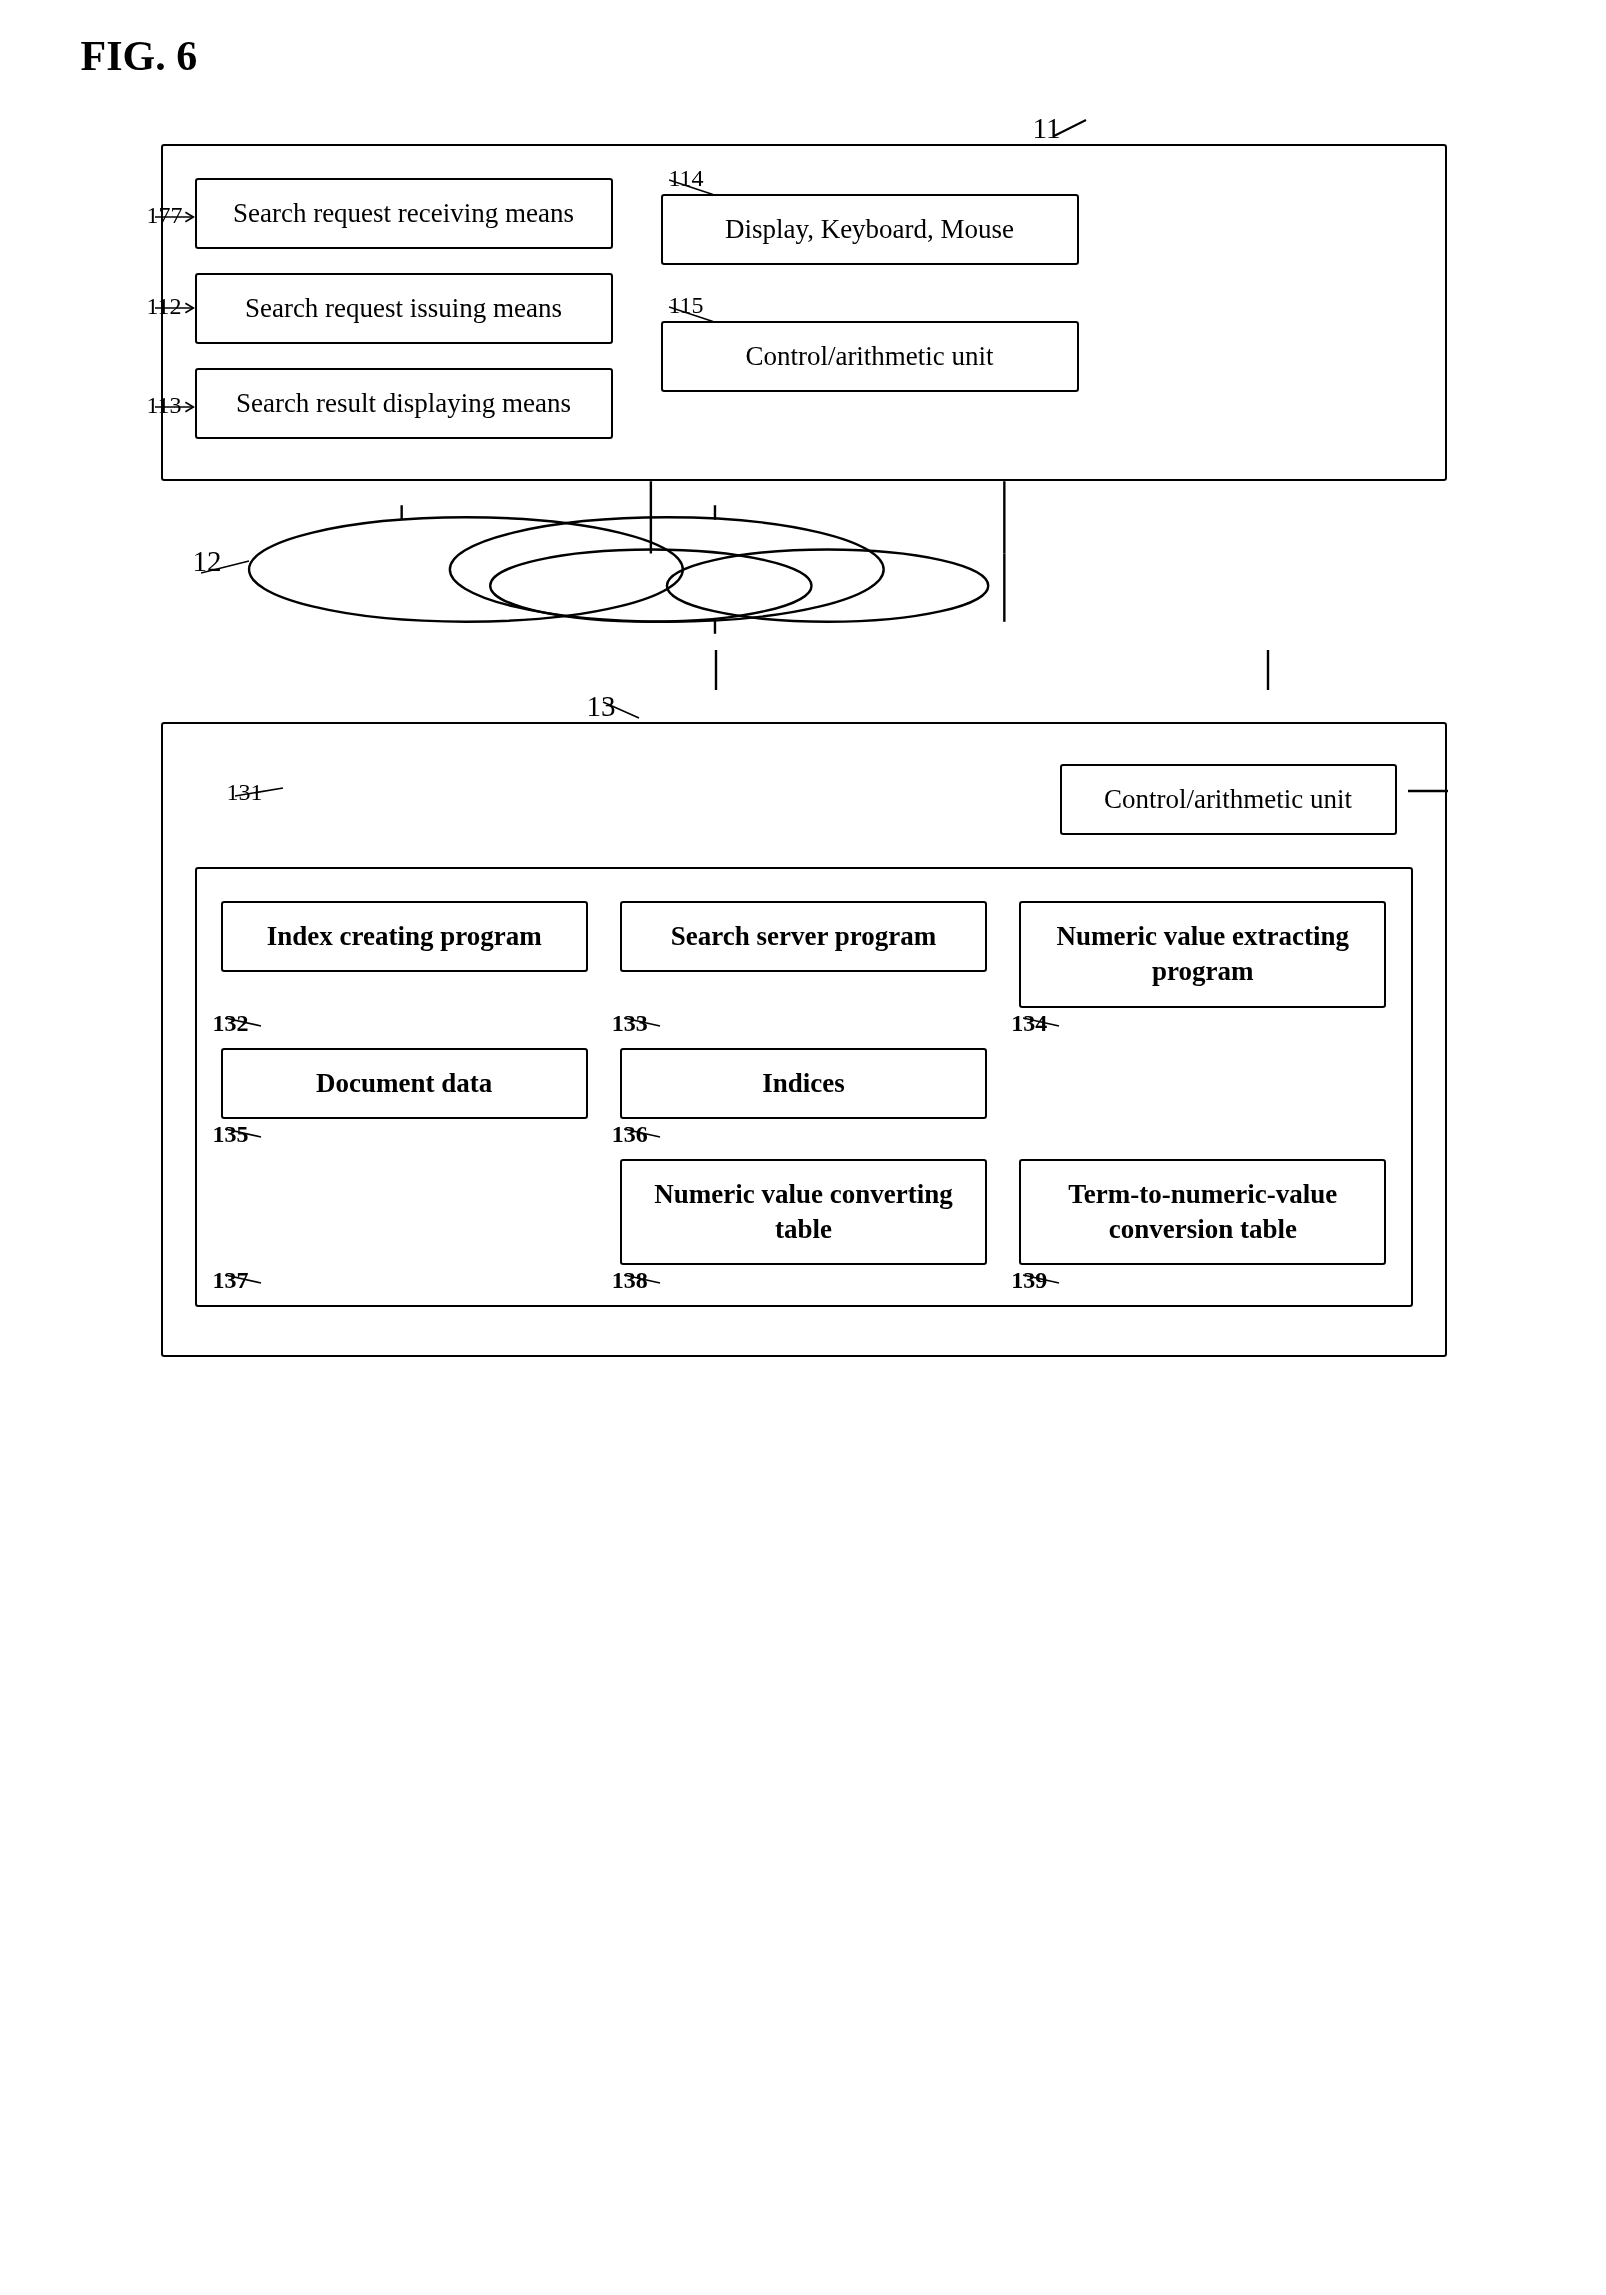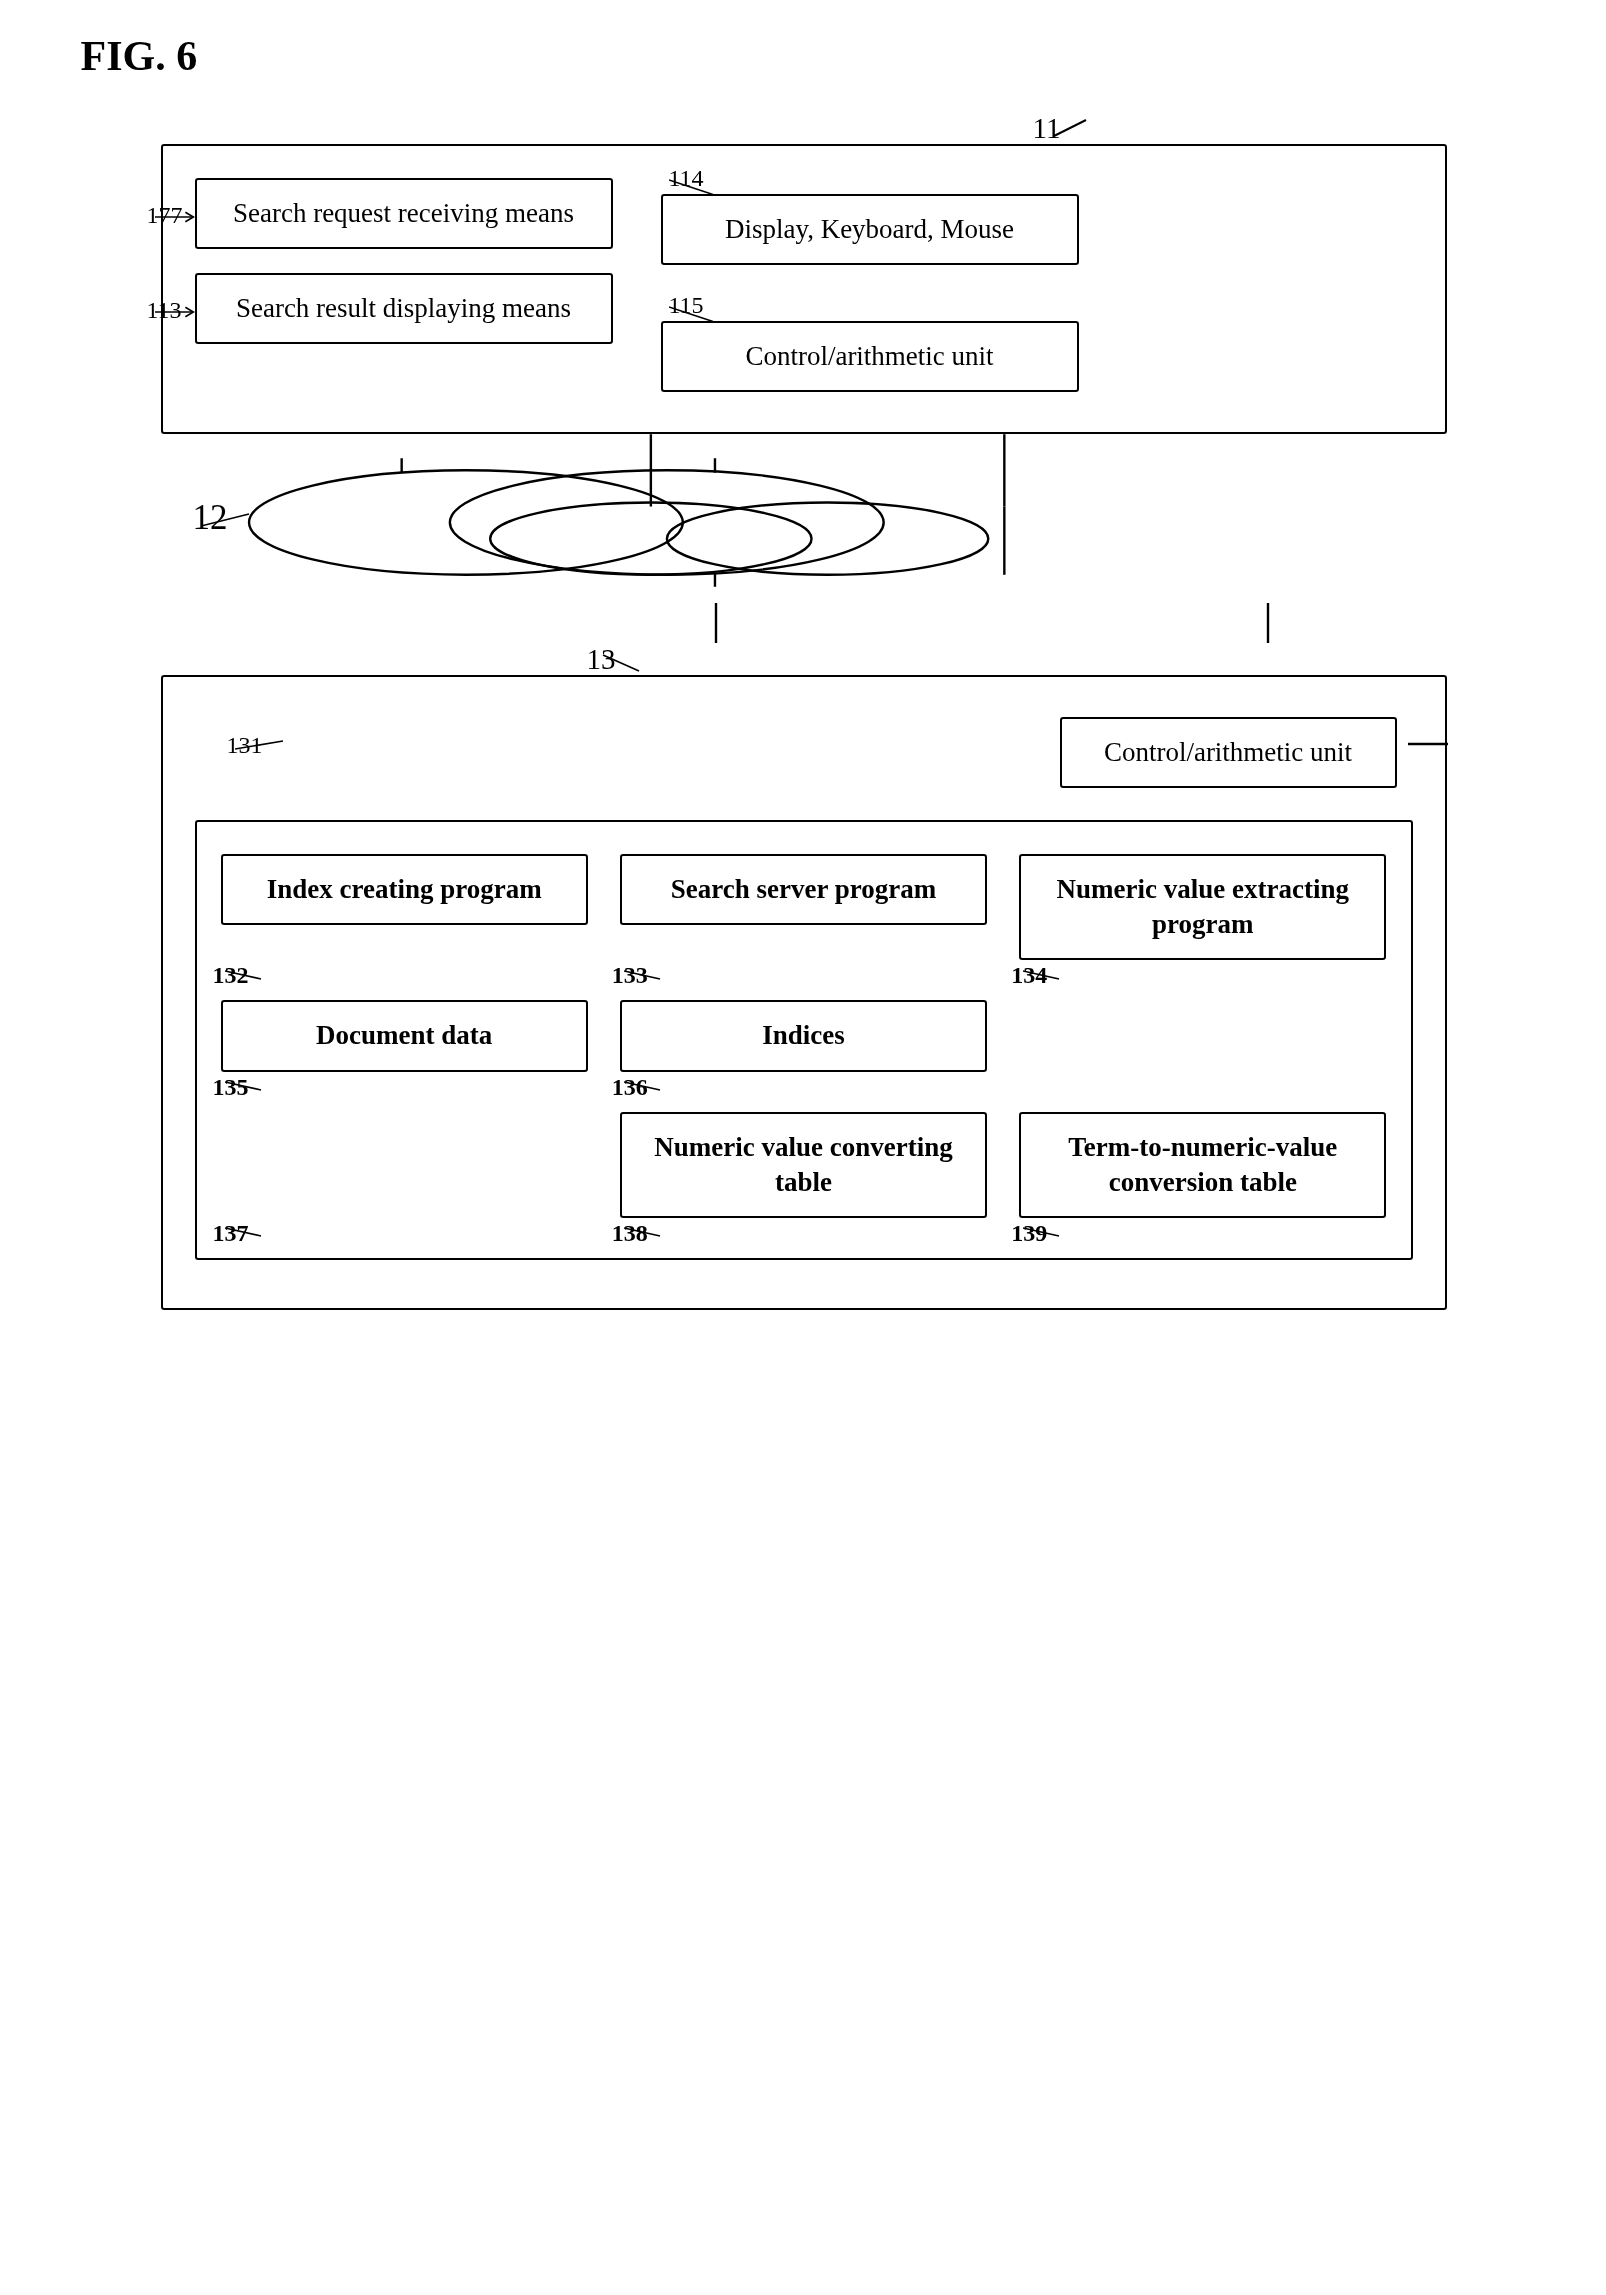--- a/index.html
+++ b/index.html
@@ -154,20 +154,30 @@
           <span class="ref-label" style="position:absolute;left:-48px;top:24px;">177</span>
           <svg style="position:absolute;left:-40px;top:30.5px;width:44px;height:16px;" viewBox="0 0 55 20" width="44" height="16">
             <line x1="0" y1="10" x2="48" y2="10" stroke="#000" stroke-width="2"></line>
             <polyline points="38,4 48,10 38,16" fill="none" stroke="#000" stroke-width="2"></polyline>
           </svg>
           <div class="inner-box box-111">
             <span>Search request receiving means</span>
           </div>
         </div>
 
+        <div style="position:relative;">
+          <span class="ref-label" style="position:absolute;left:-48px;top:20px;">112</span>
+          <svg style="position:absolute;left:-40px;top:26.5px;width:44px;height:16px;" viewBox="0 0 55 20" width="44" height="16">
+            <line x1="0" y1="10" x2="48" y2="10" stroke="#000" stroke-width="2"></line>
+            <polyline points="38,4 48,10 38,16" fill="none" stroke="#000" stroke-width="2"></polyline>
+          </svg>
+          <div class="inner-box box-112">
+            <span>Search request issuing means</span>
+          </div>
+        </div>
 
         <div style="position:relative;">
           <span class="ref-label" style="position:absolute;left:-48px;top:24px;">113</span>
           <svg style="position:absolute;left:-40px;top:30.5px;width:44px;height:16px;" viewBox="0 0 55 20" width="44" height="16">
             <line x1="0" y1="10" x2="48" y2="10" stroke="#000" stroke-width="2"></line>
             <polyline points="38,4 48,10 38,16" fill="none" stroke="#000" stroke-width="2"></polyline>
           </svg>
           <div class="inner-box box-113">
             <span>Search result displaying means</span>
           </div>
@@ -215,21 +225,21 @@
 
       <ellipse cx="260" cy="130" rx="200" ry="45" fill="none" stroke="#000" stroke-width="3"></ellipse>
 
       <ellipse cx="480" cy="130" rx="200" ry="45" fill="none" stroke="#000" stroke-width="3"></ellipse>
 
       <line x1="700" y1="90" x2="700" y2="175" stroke="#000" stroke-width="3"></line>
     </svg>
   </div>
 
   <div style="position:relative; width:1286px; margin: -137px auto 0 auto; height:161px;">
-    <span style="position:absolute; left:32px; top:56px; font-size:35px;">12</span>
+    <span style="position:absolute; left:32px; top:56px; font-size:29px;">12</span>
     <svg style="position:absolute;left:40px;top:52px;width:80px;height:40px;" viewBox="0 0 100 50" width="80" height="40">
       <line x1="0" y1="40" x2="60" y2="25" stroke="#000" stroke-width="2"></line>
     </svg>
 
     <svg style="position:absolute;left:80px;top:16px;width:723px;height:129px;" viewBox="0 0 900 160" width="723" height="129">
       <ellipse cx="280" cy="80" rx="270" ry="65" fill="none" stroke="#000" stroke-width="3"></ellipse>
       <ellipse cx="530" cy="80" rx="270" ry="65" fill="none" stroke="#000" stroke-width="3"></ellipse>
 
       <line x1="200" y1="0" x2="200" y2="18" stroke="#000" stroke-width="3"></line>
       <line x1="590" y1="0" x2="590" y2="18" stroke="#000" stroke-width="3"></line>

